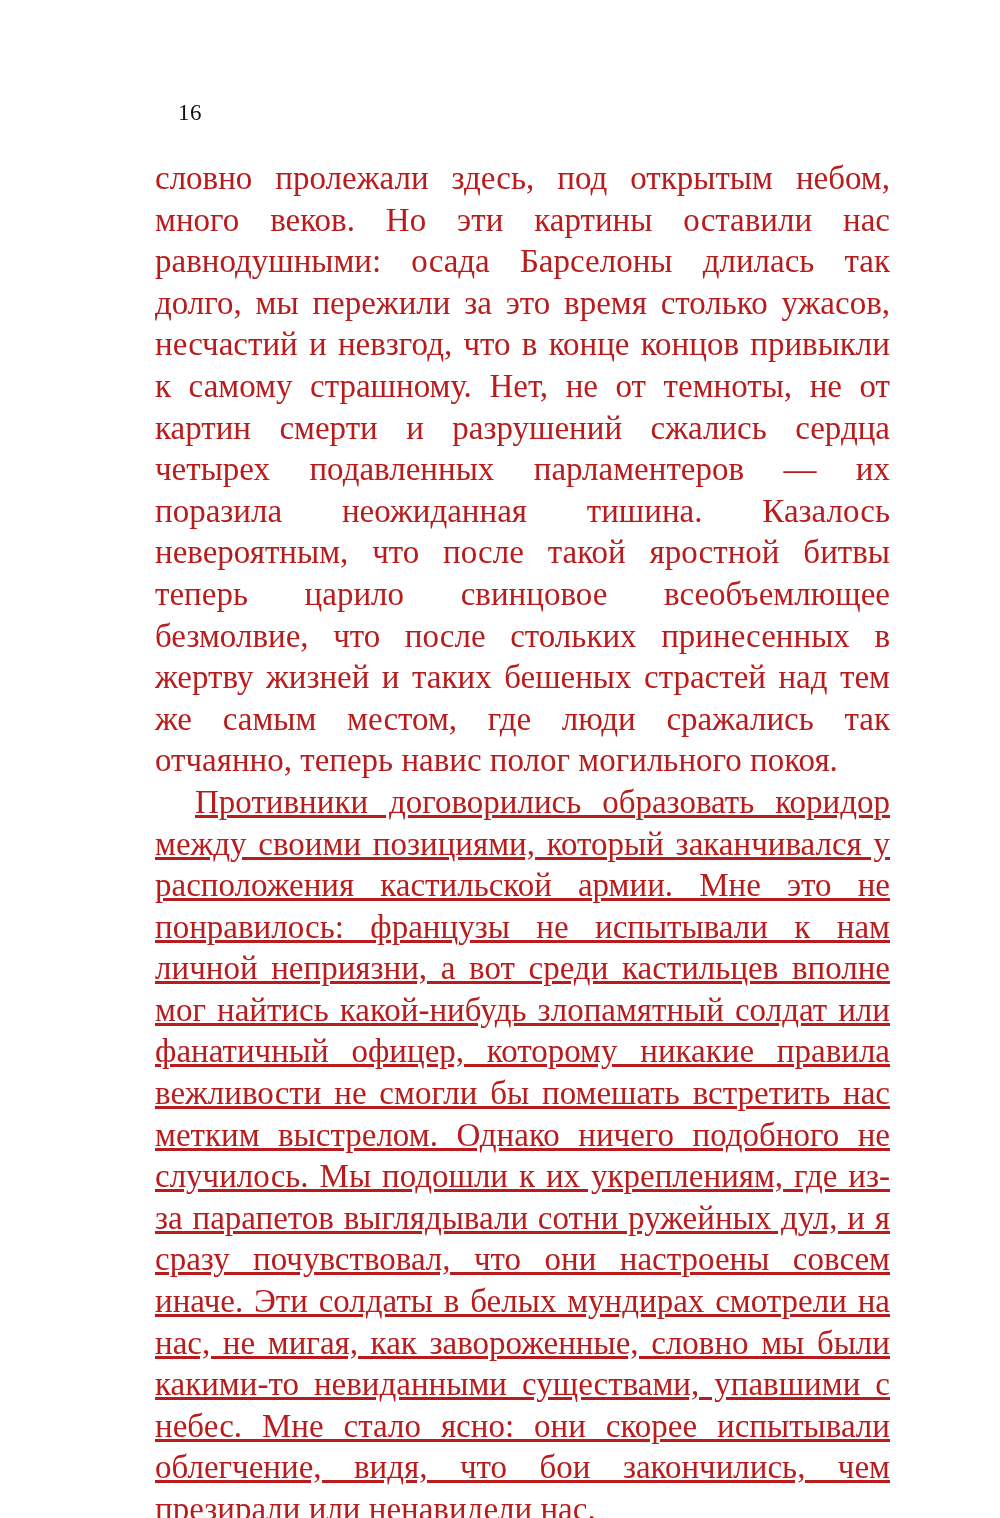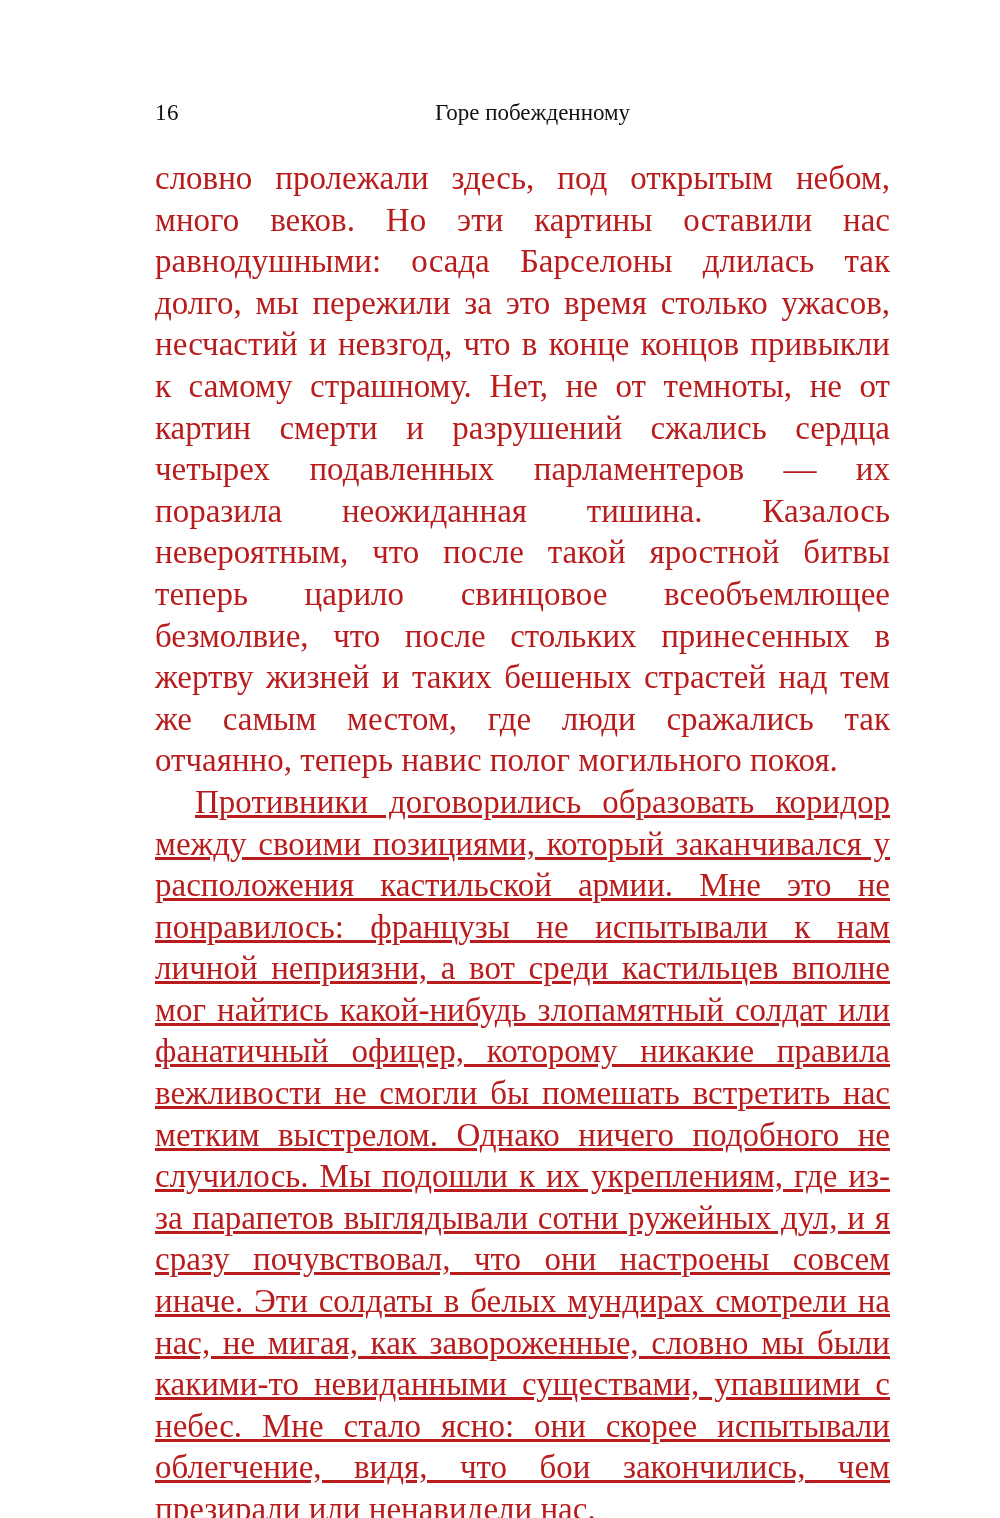--- a/index.html
+++ b/index.html
@@ -29,20 +29,21 @@
     height: 30px;
     display: flex;
     align-items: baseline;
   }
   .folio {
     font-size: 23px;
     letter-spacing: 0.5px;
     color: #111111;
     width: 60px;
     flex: 0 0 auto;
+    margin-left: 23px;
   }
   .head-title {
     flex: 1 1 auto;
     text-align: center;
     font-size: 23px;
     color: #111111;
     padding-right: 40px;
   }
   .body-text {
     position: absolute;
@@ -69,21 +70,20 @@
     text-align: justify;
   }
 </style>
 </head>
 <body>
 
 <div class="page">
 
   <div class="running-head">
     <span class="folio">16</span>
-    <span class="head-title">Горе побежденному</span>
   </div>
 
   <div class="body-text">
     <p>словно пролежали здесь, под открытым небом, много веков. Но эти картины оставили нас равнодушными: осада Барселоны длилась так долго, мы пережили за это время столько ужасов, несчастий и невзгод, что в конце концов привыкли к самому страшному. Нет, не от темноты, не от картин смерти и разрушений сжались сердца четырех подавленных парламентеров — их поразила неожиданная тишина. Казалось невероятным, что после такой яростной битвы теперь царило свинцовое всеобъемлющее безмолвие, что после стольких принесенных в жертву жизней и таких бешеных страстей над тем же самым местом, где люди сражались так отчаянно, теперь навис полог могильного покоя.</p>
     <p class="indent">Противники договорились образовать коридор между своими позициями, который заканчивался у расположения кастильской армии. Мне это не понравилось: французы не испытывали к нам личной неприязни, а вот среди кастильцев вполне мог найтись какой-нибудь злопамятный солдат или фанатичный офицер, которому никакие правила вежливости не смогли бы помешать встретить нас метким выстрелом. Однако ничего подобного не случилось. Мы подошли к их укреплениям, где из-за парапетов выглядывали сотни ружейных дул, и я сразу почувствовал, что они настроены совсем иначе. Эти солдаты в белых мундирах смотрели на нас, не мигая, как завороженные, словно мы были какими-то невиданными существами, упавшими с небес. Мне стало ясно: они скорее испытывали облегчение, видя, что бои закончились, чем презирали или ненавидели нас.</p>
   </div>
 
 </div>
 
 </body></html>

